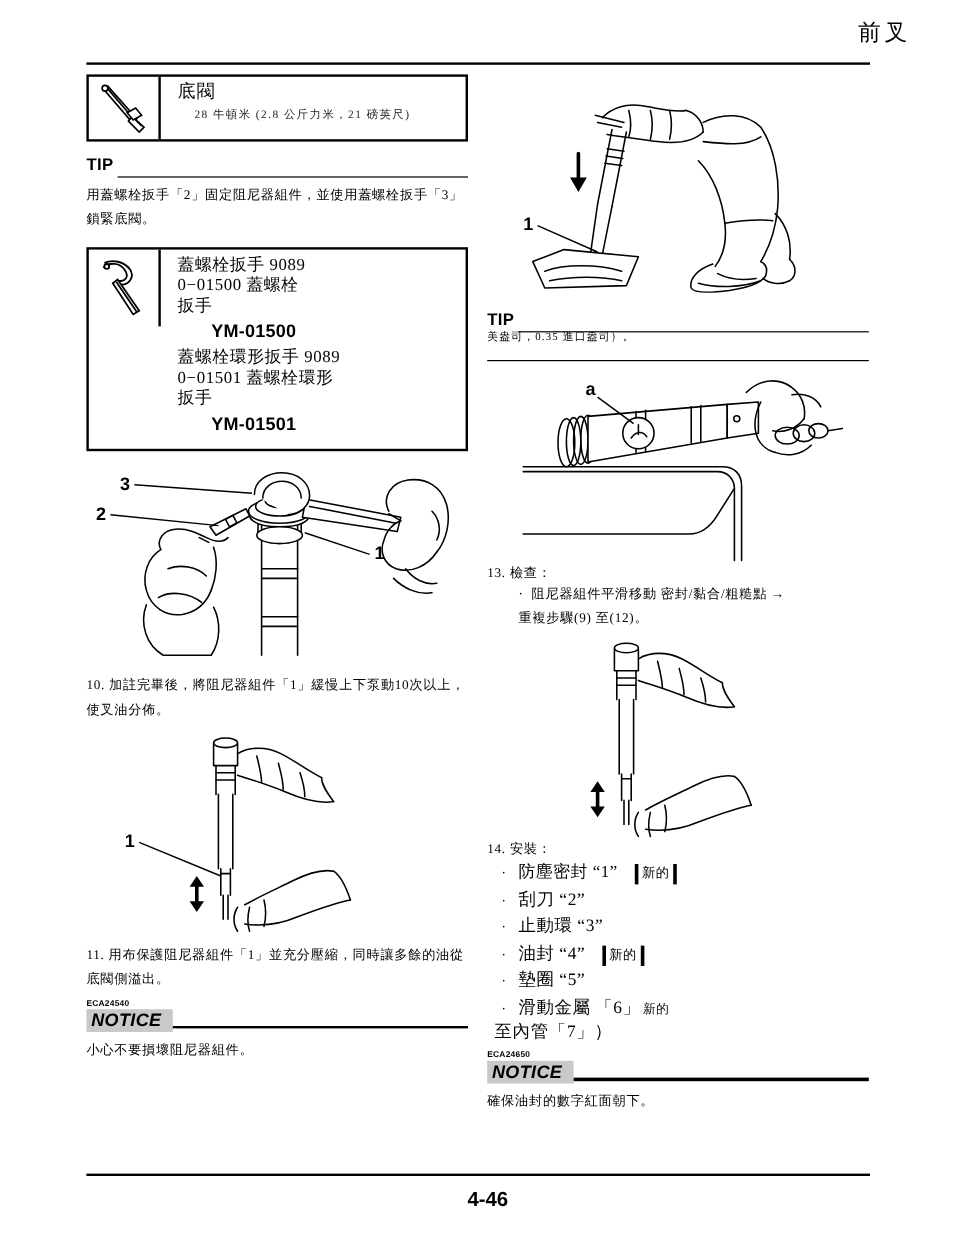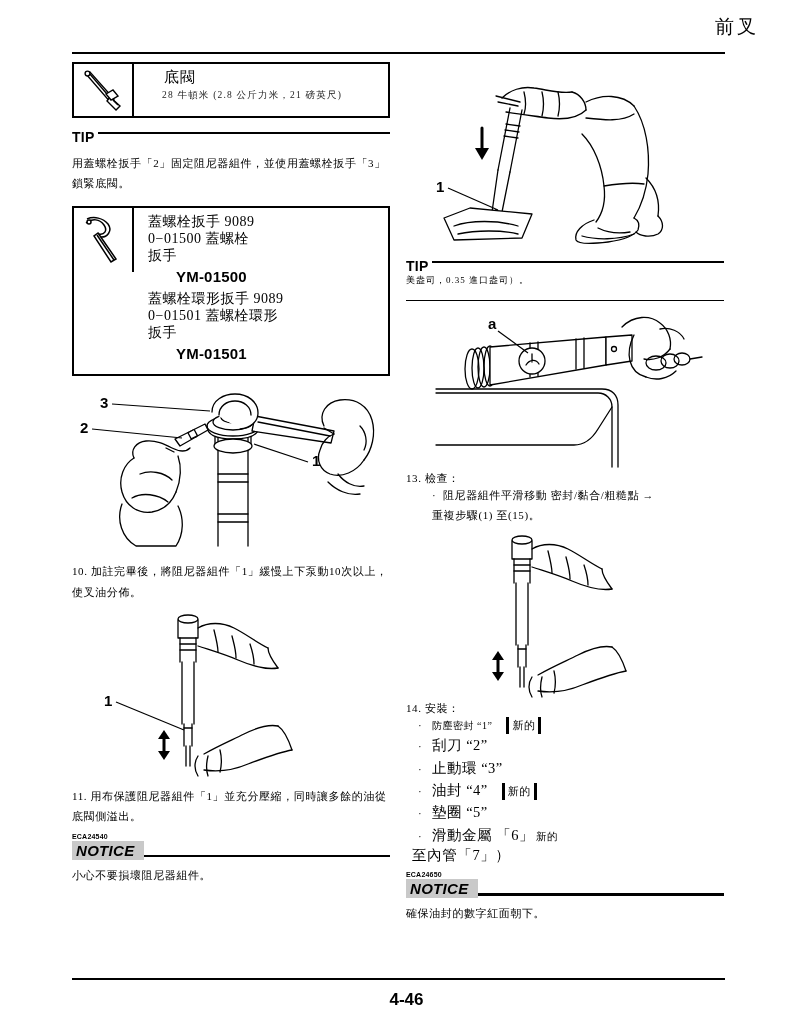--- a/index.html
+++ b/index.html
@@ -70,21 +70,20 @@
   }
   .spec-icon.tall { align-self: flex-start; height: 64px; }
   .spec-body {
     padding: 5px 8px 7px 14px;
     flex: 1 1 auto;
   }
   .spec-title {
     font-size: 15px;
     line-height: 1.15;
     letter-spacing: 1px;
-    margin-left: 16px;
   }
   .spec-sub {
     font-size: 9.5px;
     letter-spacing: 1.2px;
     margin-top: 3px;
     margin-left: 14px;
     color: #222;
   }
   .tool-line {
     font-size: 14px;
@@ -95,21 +94,21 @@
     font-family: "Liberation Sans", sans-serif;
     font-weight: bold;
     font-size: 15px;
     margin: 4px 0 5px 28px;
     letter-spacing: .2px;
   }
 
   
   .tip-head {
     display: flex;
-    align-items: flex-start;
+    align-items: flex-end;
     margin-top: 11px;
   }
   .tip-label {
     font-family: "Liberation Sans", sans-serif;
     font-weight: bold;
     font-size: 14px;
     letter-spacing: .3px;
     padding-right: 3px;
   }
   .tip-rule {
@@ -178,21 +177,21 @@
     line-height: 1.55;
     letter-spacing: .5px;
     display: flex;
     align-items: baseline;
   }
   ul.parts li .dot {
     width: 14px;
     flex: 0 0 14px;
     font-size: 11px;
   }
-  ul.parts li.small .txt { font-size: 10px; }
+  ul.parts li.small .txt { font-size: 14px; }
   .new-badge {
     display: inline-block;
     margin-left: 14px;
     font-size: 11px;
     border-left: 3px solid #000;
     border-right: 3px solid #000;
     padding: 0 3px;
     letter-spacing: .5px;
   }
   .new-plain { font-size: 10.5px; margin-left: 2px; }
@@ -486,21 +485,21 @@
         <text x="82" y="20">a</text>
       </g>
       <path d="M92 22 L122 44" stroke="#000" stroke-width="1.2" fill="none"></path>
     </svg>
   </div>
 
   <div class="para compact" style="margin-top:2px">13. 檢查：</div>
   <div class="para compact hang" style="padding-left:26px;text-indent:0;margin-top:3px">
     <span>·&nbsp;&nbsp;</span><span>阻尼器組件平滑移動 密封/黏合/粗糙點 →</span>
   </div>
-  <div class="para compact" style="padding-left:26px;margin-top:6px">重複步驟(1) 至(15)。</div>
+  <div class="para compact" style="padding-left:26px;margin-top:6px">重複步驟(9) 至(12)。</div>
 
   <div class="fig" style="margin-top:4px">
     <svg width="318" height="172" viewBox="0 0 318 172">
       <g stroke="#000" fill="none" stroke-width="1.3" stroke-linejoin="round" stroke-linecap="round">
         <path d="M106 14 L126 14 L126 32 L106 32 Z" fill="#fff"></path>
         <ellipse cx="116" cy="13" rx="10" ry="4" fill="#fff"></ellipse>
         <path d="M108 32 L108 56 M124 32 L124 56"></path>
         <path d="M108 38 L124 38 M108 44 L124 44"></path>
         <path d="M110 56 L110 118 M122 56 L122 118"></path>
         <path d="M112 118 L112 140 M120 118 L120 140"></path>

